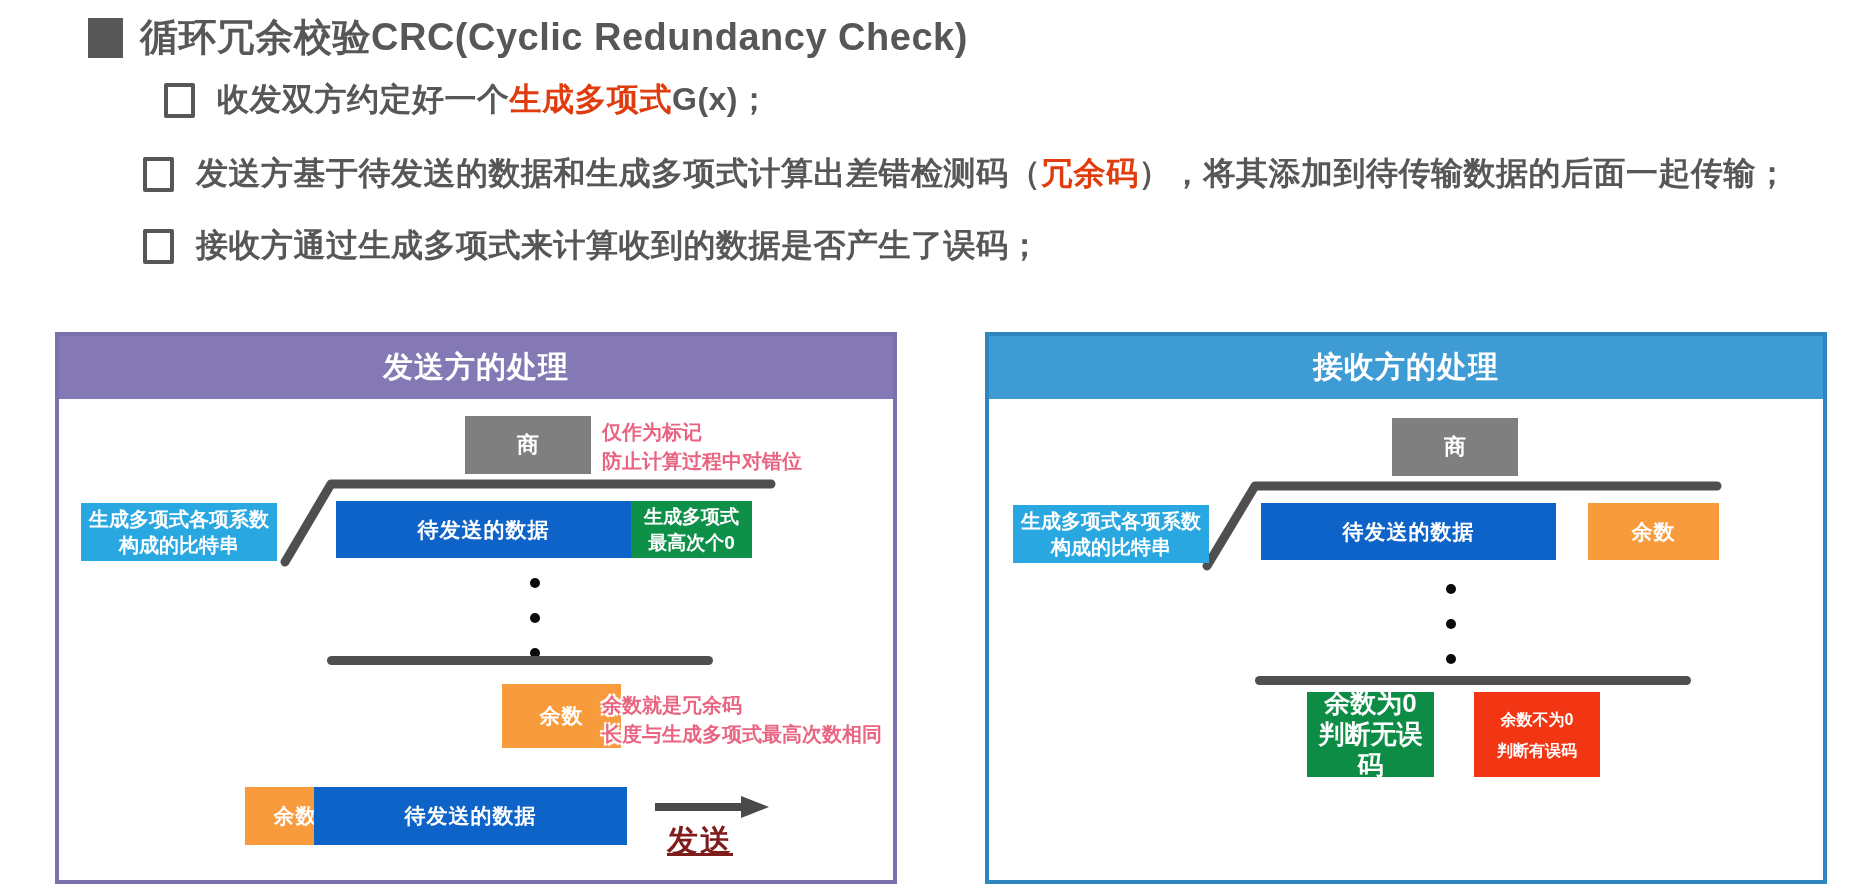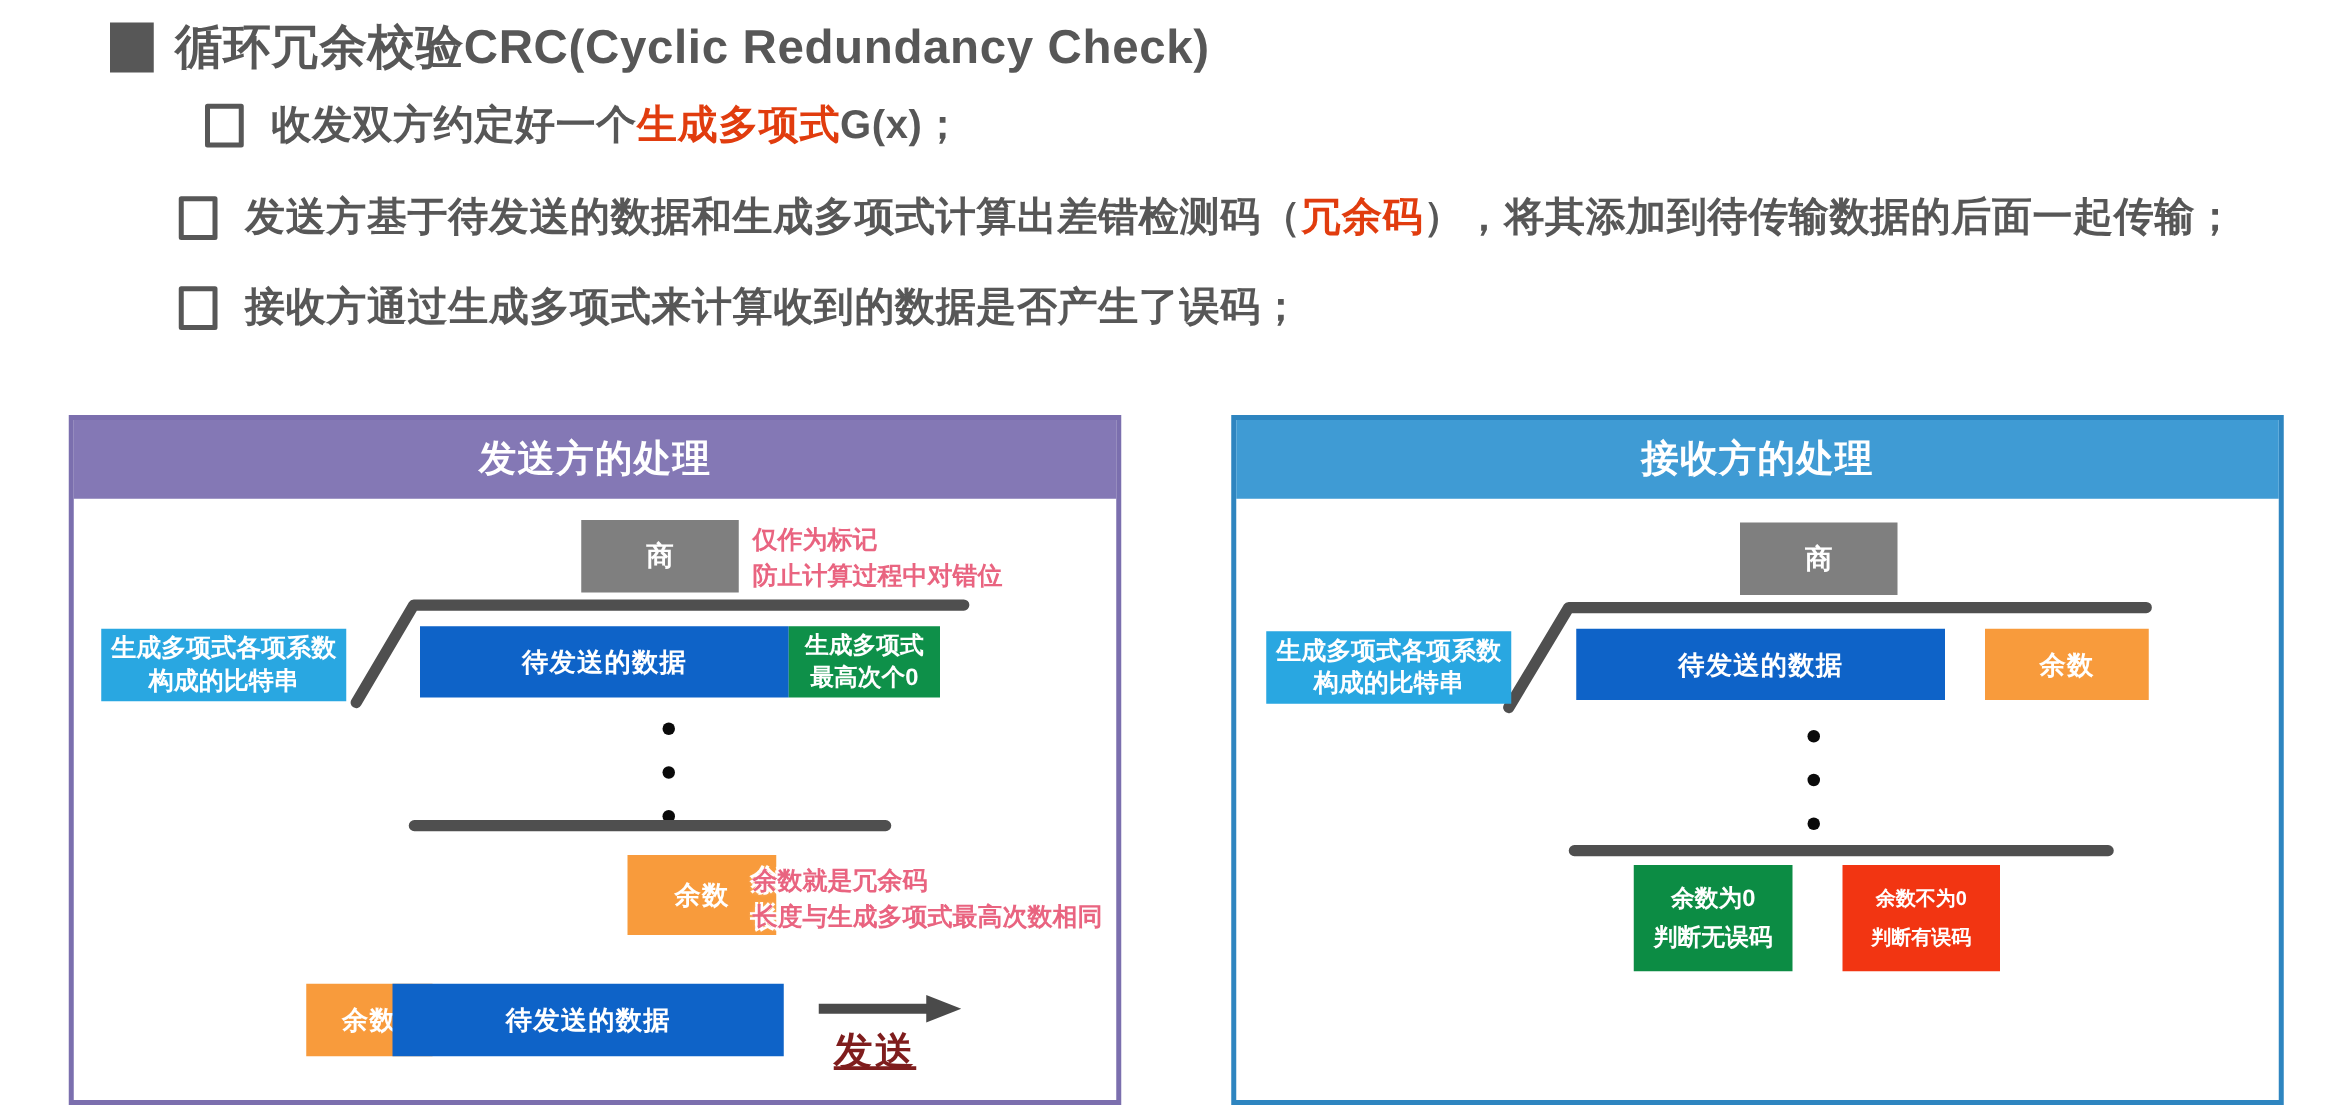--- a/index.html
+++ b/index.html
@@ -35,21 +35,21 @@
 
   .abs{position:absolute;}
   .box{display:flex;flex-direction:column;align-items:center;justify-content:center;
        color:#fff;font-weight:bold;text-align:center;}
   .box span{display:block;}
   .gray{background:var(--gray_box);font-size:22px;}
   .lblue{background:var(--light_blue);font-size:20px;line-height:26px;}
   .bblue{background:var(--blue);font-size:21px;letter-spacing:1px;}
   .grn{background:var(--green);font-size:19px;line-height:26px;}
   .org{background:var(--orange);font-size:21px;letter-spacing:1px;margin-left:32px;}
-  .ok{background:var(--green_ok);font-size:19px;line-height:31px;}
+  .ok{background:var(--green_ok);font-size:26px;line-height:31px;}
   .err{background:var(--red_err);font-size:16px;line-height:31px;}
 
   .note{color:var(--pink);font-weight:bold;font-size:20px;line-height:29px;white-space:nowrap;
         text-shadow:-2px -2px 0 #fff,2px -2px 0 #fff,-2px 2px 0 #fff,2px 2px 0 #fff,0 0 4px #fff;}
   .divsvg{position:absolute;left:0;top:0;pointer-events:none;}
   .hbar{position:absolute;height:9px;border-radius:5px;background:var(--line);}
   .dots{position:absolute;display:flex;flex-direction:column;gap:25px;}
   .dot{width:10px;height:10px;border-radius:50%;background:#0a0a0a;}
   .send-label{position:absolute;font-size:31px;font-weight:bold;color:#7f1d1d;letter-spacing:2px;text-decoration:underline;}
 </style>

